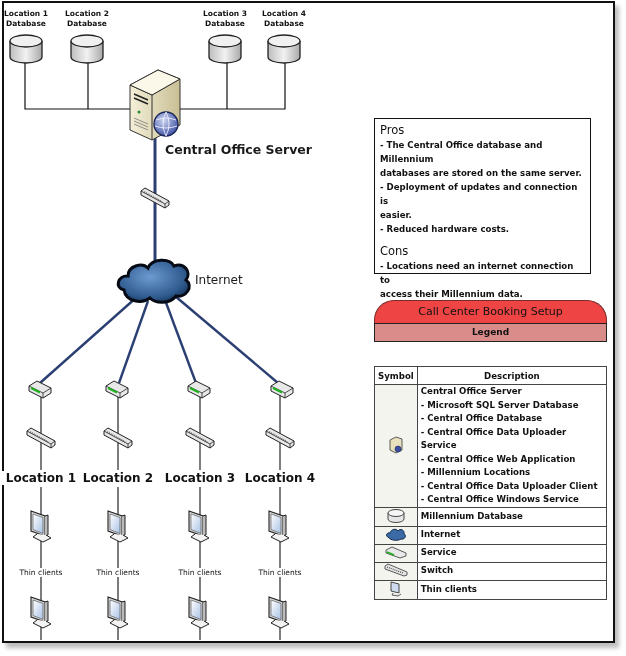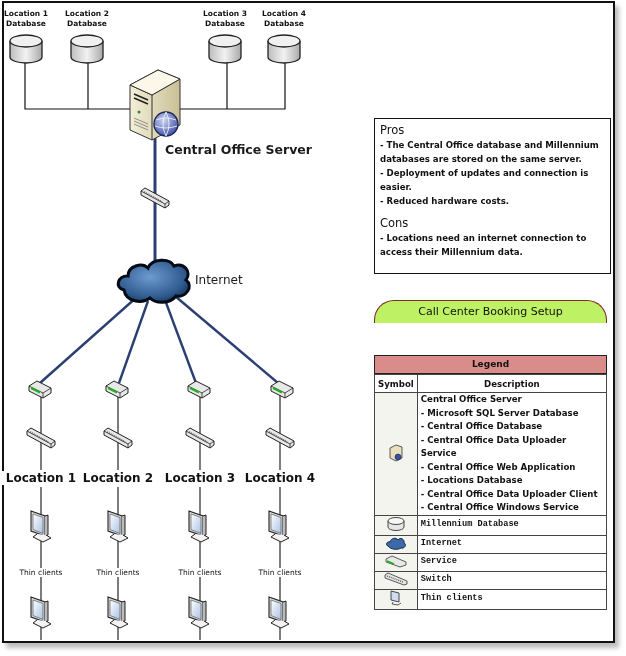--- a/index.html
+++ b/index.html
@@ -10,39 +10,39 @@
   .frame { position: absolute; left: 2px; top: 1px; width: 613px; height: 642px;
            background: #ffffff; border: 2px solid #111; box-sizing: border-box; }
   svg.net { position: absolute; left: 0; top: 0; width: 626px; height: 656px; }
   .txt { position: absolute; white-space: nowrap; }
   .db-label { font-size: 7.5px; line-height: 10px; text-align: center; width: 50px; font-weight: bold; }
   .big-label { font-size: 12.5px; font-weight: bold; color: #1a1a1a; }
   .inet-label { font-size: 12px; color: #1a1a1a; }
   .loc-label { font-size: 12px; font-weight: bold; width: 80px; text-align: center; }
   .thin-label { font-size: 7.5px; width: 60px; text-align: center; background: #fff; }
 
-  .pros { position: absolute; left: 374px; top: 118px; width: 237px; height: 156px;
+  .pros { position: absolute; left: 374px; top: 118px; width: 217px; height: 156px;
           border: 1.5px solid #111; box-sizing: border-box; padding: 4px 5px;
           font-size: 8.6px; line-height: 14px; }
   .pros h3 { margin: 0; font-size: 11.5px; font-weight: normal; line-height: 15px; }
   .pros .line { display: block; font-weight: bold; }
   .pros .gap { height: 8px; }
 
   .legend { position: absolute; left: 374px; top: 300px; width: 233px; }
-  .legend-title { height: 22px; background: #bef264; border: 1.5px solid #7a2a28; border-bottom: none;
+  .legend-title { height: 22px; background: #ef4444; border: 1.5px solid #7a2a28; border-bottom: none;
                   border-radius: 20px 20px 0 0; text-align: center; font-size: 11px; line-height: 22px; color: #111; }
   .legend-sub { height: 17px; background: #d98c89; border: 1.5px solid #222; text-align: center;
-                font-size: 9px; line-height: 17px; font-weight: bold; margin-top: 32px; }
-  table.lg { width: 100%; border-collapse: collapse; font-size: 8.6px; }
+                font-size: 9px; line-height: 17px; font-weight: bold; }
+  table.lg { width: 100%; border-collapse: collapse; font-size: 8.6px; margin-top: 24px; }
   table.lg td { border: 1px solid #444; padding: 0 3px; vertical-align: middle; }
   table.lg td.sym { width: 40px; background: #f4f4ef; text-align: center; padding: 0; }
   table.lg tr.hdr td { font-weight: bold; text-align: center; height: 17px; background: #fff; }
   table.lg td.desc { font-weight: bold; line-height: 13.5px; }
   table.lg td.desc .sub { display: block; }
-  table.lg tr.single td { height: 17px; font-family: Liberation Mono, monospace; }
+  table.lg tr.single td { height: 17px; }
   table.lg { border: 1.5px solid #222; border-top: none; }
 </style>
 </head>
 <body>
 
 <div class="frame-shadow"></div>
 <div class="frame"></div>
 
 <svg class="net" viewBox="0 0 626 656">
   <defs>
@@ -263,21 +263,21 @@
           <path d="M1,4 L7,1 L13,3 L13,14 L7,17 L1,14 Z" fill="#e9e1bd" stroke="#333" stroke-width="0.8"></path>
           <circle cx="9" cy="13" r="3" fill="#3a4da0" stroke="#1a2456" stroke-width="0.6"></circle>
         </svg>
       </td>
       <td class="desc">
         <span class="sub">Central Office Server</span>
         <span class="sub">- Microsoft SQL Server Database</span>
         <span class="sub">- Central Office Database</span>
         <span class="sub">- Central Office Data Uploader Service</span>
         <span class="sub">- Central Office Web Application</span>
-        <span class="sub">- Locations Database</span>
+        <span class="sub">- Millennium Locations</span>
         <span class="sub">- Central Office Data Uploader Client</span>
         <span class="sub">- Central Office Windows Service</span>
       </td>
     </tr>
     <tr class="single">
       <td class="sym">
         <svg width="20" height="16" viewBox="0 0 20 16">
           <path d="M2,5 L2,11 A8,3.5 0 0 0 18,11 L18,5" fill="#e6e6e6" stroke="#333" stroke-width="0.9"></path>
           <ellipse cx="10" cy="5" rx="8" ry="3.5" fill="#f6f6f6" stroke="#333" stroke-width="0.9"></ellipse>
         </svg>

